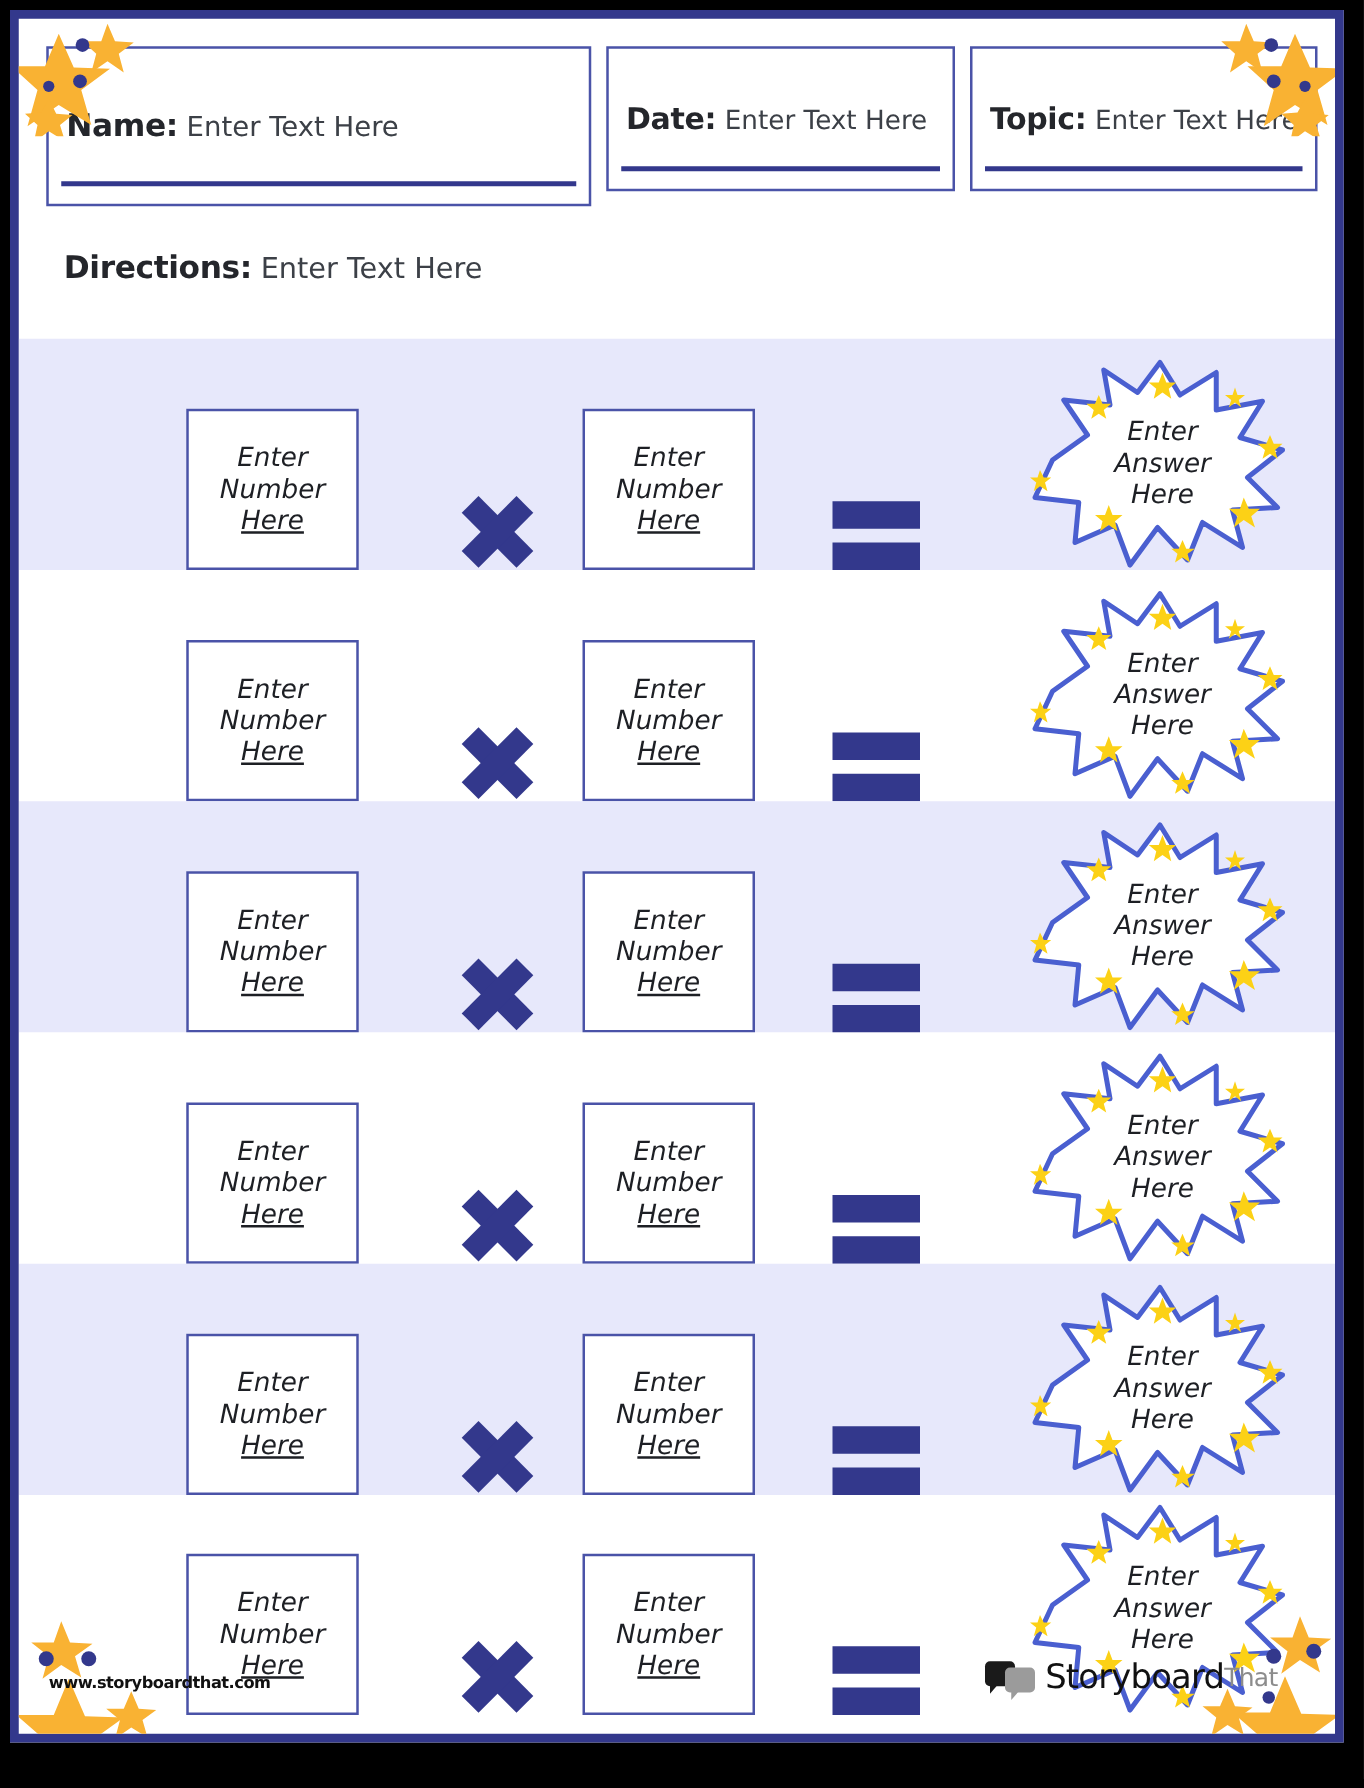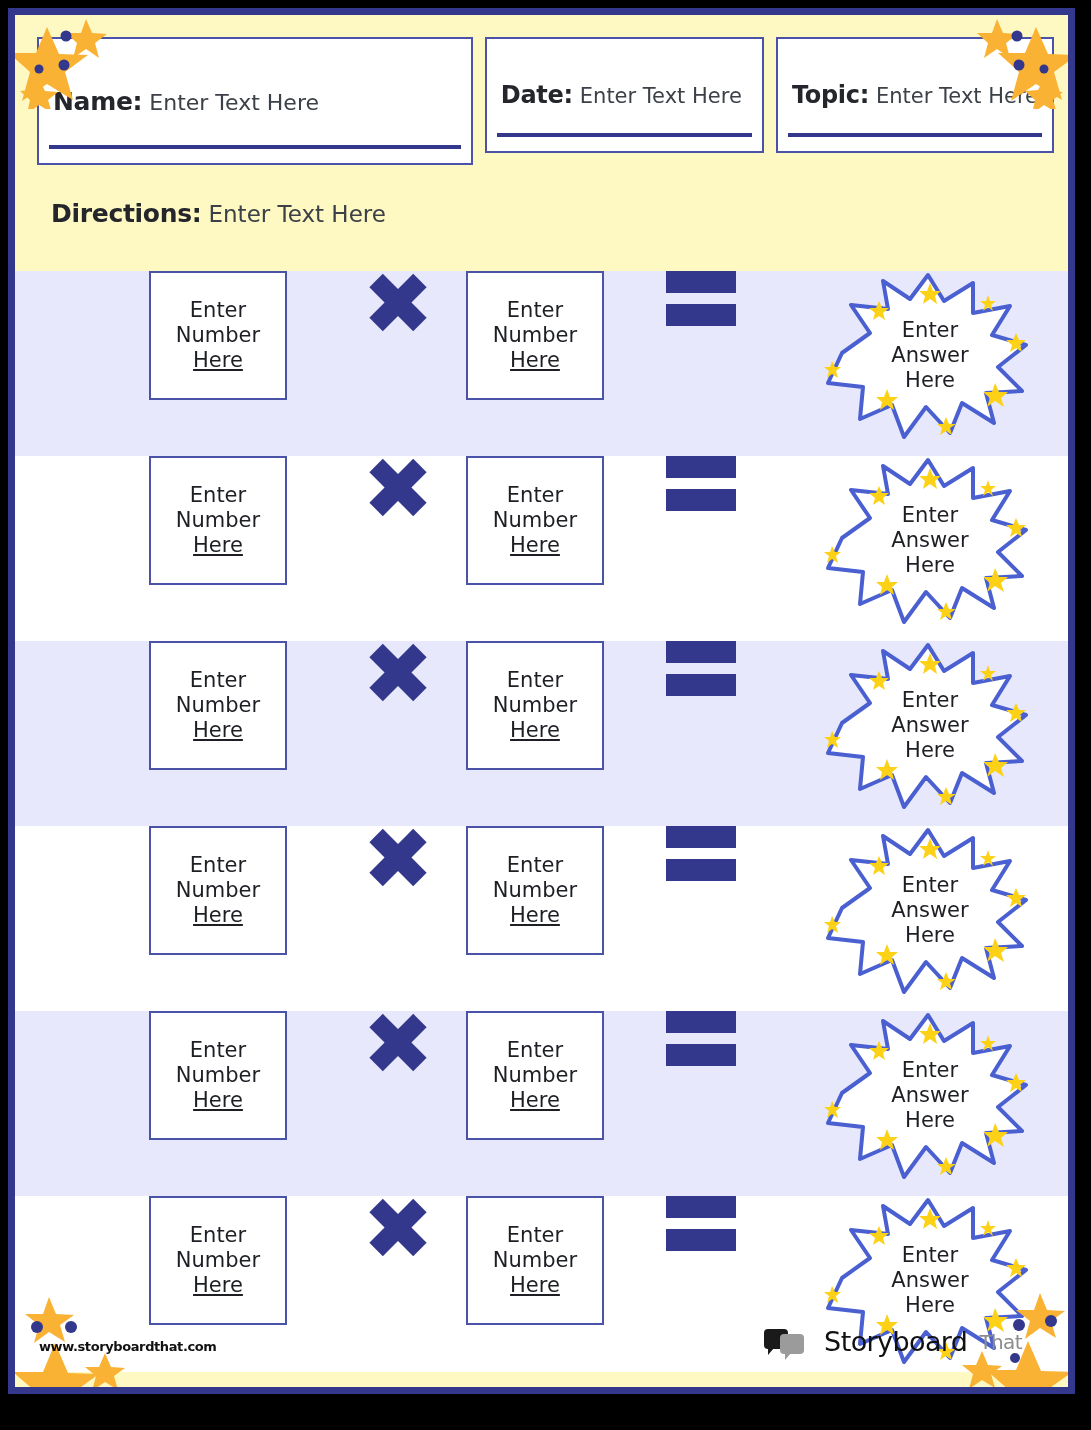--- a/index.html
+++ b/index.html
@@ -3,21 +3,21 @@
 <meta charset="utf-8">
 <title>Multiplication Worksheet</title>
 <style>
   html,body{margin:0;padding:0;background:#000;}
   body{
     font-family:"DejaVu Sans","Liberation Sans",sans-serif;
     width:1091px;height:1430px;overflow:hidden;position:relative;
   }
   .page{
     position:absolute;left:8px;top:8px;width:1067px;height:1386px;
-    background:#fef9c3;
+    background:#ffffff;
     border:7px solid #33388c;
     box-sizing:border-box;
     overflow:hidden;
   }
   .inner{position:absolute;left:0;top:0;right:0;bottom:0;overflow:hidden;}
 
   
   .header-row{
     position:absolute;left:22px;top:22px;width:1017px;height:130px;
     display:flex;align-items:flex-start;
@@ -49,21 +49,21 @@
     position:absolute;left:36px;top:186px;
     white-space:nowrap;line-height:1;
   }
   .directions .lbl{font-size:25px;}
   .directions .val{font-size:23px;}
 
   
   .rows{position:absolute;left:0;top:256px;width:100%;}
   .prow{
     position:relative;width:100%;height:185px;
-    display:flex;align-items:flex-start;
+    display:flex;align-items:flex-end;font-style:italic;
   }
   .prow.shade{background:#e7e8fb;}
   .prow.plain{background:#ffffff;}
   .prow.last{height:176px;}
 
   .cell{position:relative;display:flex;align-items:center;justify-content:center;}
   .c-num1{width:248px;margin-left:79px;}
   .c-op  {width:112px;}
   .c-num2{width:162px;}
   .c-eq  {width:170px;}
@@ -112,21 +112,21 @@
   .deco-br{right:-6px;bottom:-6px;width:130px;height:110px;}
 
   
   .site{
     position:absolute;left:24px;bottom:33px;z-index:8;
     font-family:"DejaVu Sans","Liberation Sans",sans-serif;
     font-size:13px;font-weight:bold;color:#111;letter-spacing:-.4px;
   }
   .logo{
     position:absolute;right:46px;bottom:30px;z-index:7;
-    display:flex;align-items:center;gap:12px;
+    display:flex;align-items:center;
   }
   .logo .bub{position:relative;width:42px;height:30px;margin-right:6px;}
   .logo .bub .b1{
     position:absolute;left:0;top:2px;width:24px;height:20px;
     background:#1a1a1a;border-radius:4px;
   }
   .logo .bub .b1:after{
     content:"";position:absolute;left:4px;bottom:-6px;
     border-left:6px solid #1a1a1a;border-bottom:7px solid transparent;
   }

